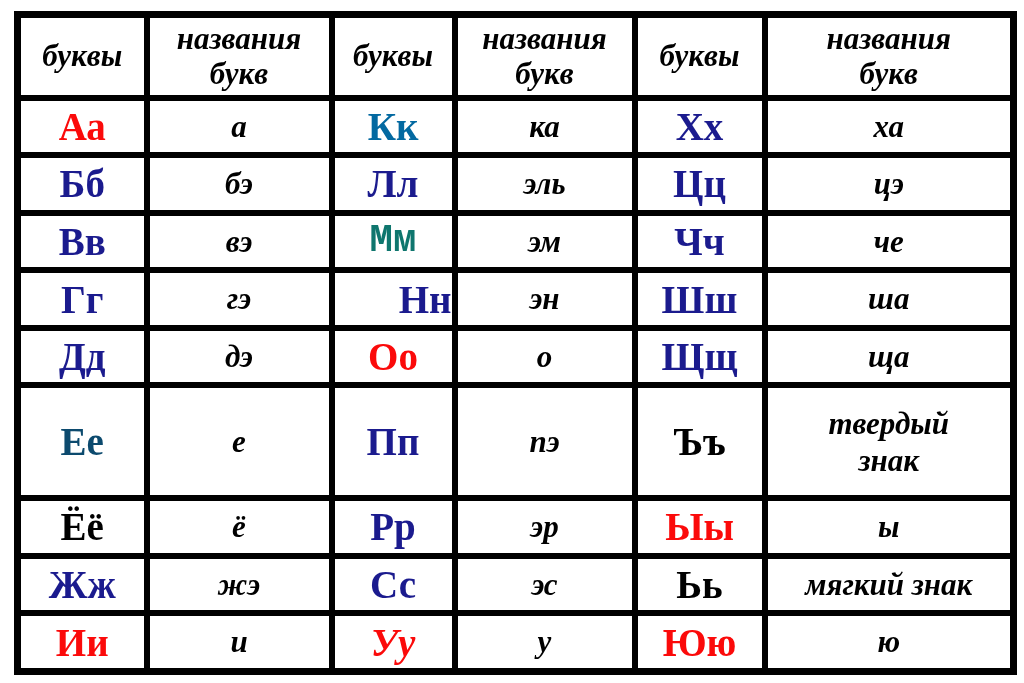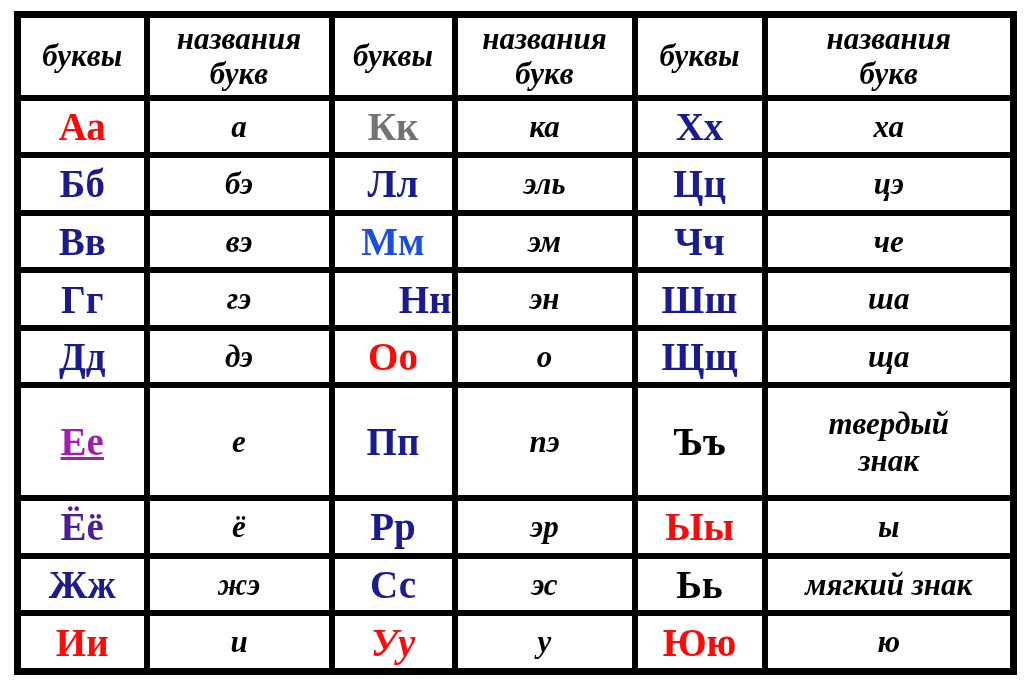--- a/index.html
+++ b/index.html
@@ -90,37 +90,37 @@
 букв</th>
         <th class="hdr">буквы</th>
         <th class="hdr">названия
 букв</th>
       </tr>
     </thead>
     <tbody id="rows">
         <tr class="row">
           <td class="letter" style="color: rgb(251, 10, 10);">Аа</td>
           <td class="name">а</td>
-          <td class="letter" style="color: #737373;">Кк</td>
+          <td class="letter" style="color: #0369a1;">Кк</td>
           <td class="name">ка</td>
           <td class="letter" style="color: rgb(27, 27, 142);">Хх</td>
           <td class="name">ха</td>
         </tr>
         <tr class="row">
           <td class="letter" style="color: rgb(27, 27, 142);">Бб</td>
           <td class="name">бэ</td>
           <td class="letter" style="color: rgb(27, 27, 142);">Лл</td>
           <td class="name">эль</td>
           <td class="letter" style="color: rgb(27, 27, 142);">Цц</td>
           <td class="name">цэ</td>
         </tr>
         <tr class="row">
           <td class="letter" style="color: rgb(27, 27, 142);">Вв</td>
           <td class="name">вэ</td>
-          <td class="letter" style="color: #1d4ed8;">Мм</td>
+          <td class="letter" style="color: #0f766e; font-family: Liberation Mono, monospace;">Мм</td>
           <td class="name">эм</td>
           <td class="letter" style="color: rgb(27, 27, 142);">Чч</td>
           <td class="name">че</td>
         </tr>
         <tr class="row">
           <td class="letter" style="color: rgb(27, 27, 142);">Гг</td>
           <td class="name">гэ</td>
           <td class="letter" style="color: rgb(27, 27, 142); text-align: right;">Нн</td>
           <td class="name">эн</td>
           <td class="letter" style="color: rgb(27, 27, 142);">Шш</td>
@@ -128,30 +128,30 @@
         </tr>
         <tr class="row">
           <td class="letter" style="color: rgb(27, 27, 142);">Дд</td>
           <td class="name">дэ</td>
           <td class="letter" style="color: rgb(251, 10, 10);">Оо</td>
           <td class="name">о</td>
           <td class="letter" style="color: rgb(27, 27, 142);">Щщ</td>
           <td class="name">ща</td>
         </tr>
         <tr class="row tall">
-          <td class="letter" style="color: #a21caf; text-decoration: underline;">Ее</td>
+          <td class="letter" style="color: #0c4a6e;">Ее</td>
           <td class="name">е</td>
           <td class="letter" style="color: rgb(27, 27, 142);">Пп</td>
           <td class="name">пэ</td>
           <td class="letter" style="color: rgb(0, 0, 0);">Ъъ</td>
           <td class="name">твердый
 знак</td>
         </tr>
         <tr class="row">
-          <td class="letter" style="color: #4c1d95; margin-top: 8px;">Ёё</td>
+          <td class="letter" style="color: #000000; margin-top: 8px;">Ёё</td>
           <td class="name">ё</td>
           <td class="letter" style="color: rgb(27, 27, 142);">Рр</td>
           <td class="name">эр</td>
           <td class="letter" style="color: rgb(251, 10, 10);">Ыы</td>
           <td class="name">ы</td>
         </tr>
         <tr class="row">
           <td class="letter" style="color: rgb(27, 27, 142); margin-top: 23px;">Жж</td>
           <td class="name">жэ</td>
           <td class="letter" style="color: rgb(27, 27, 142);">Сс</td>

